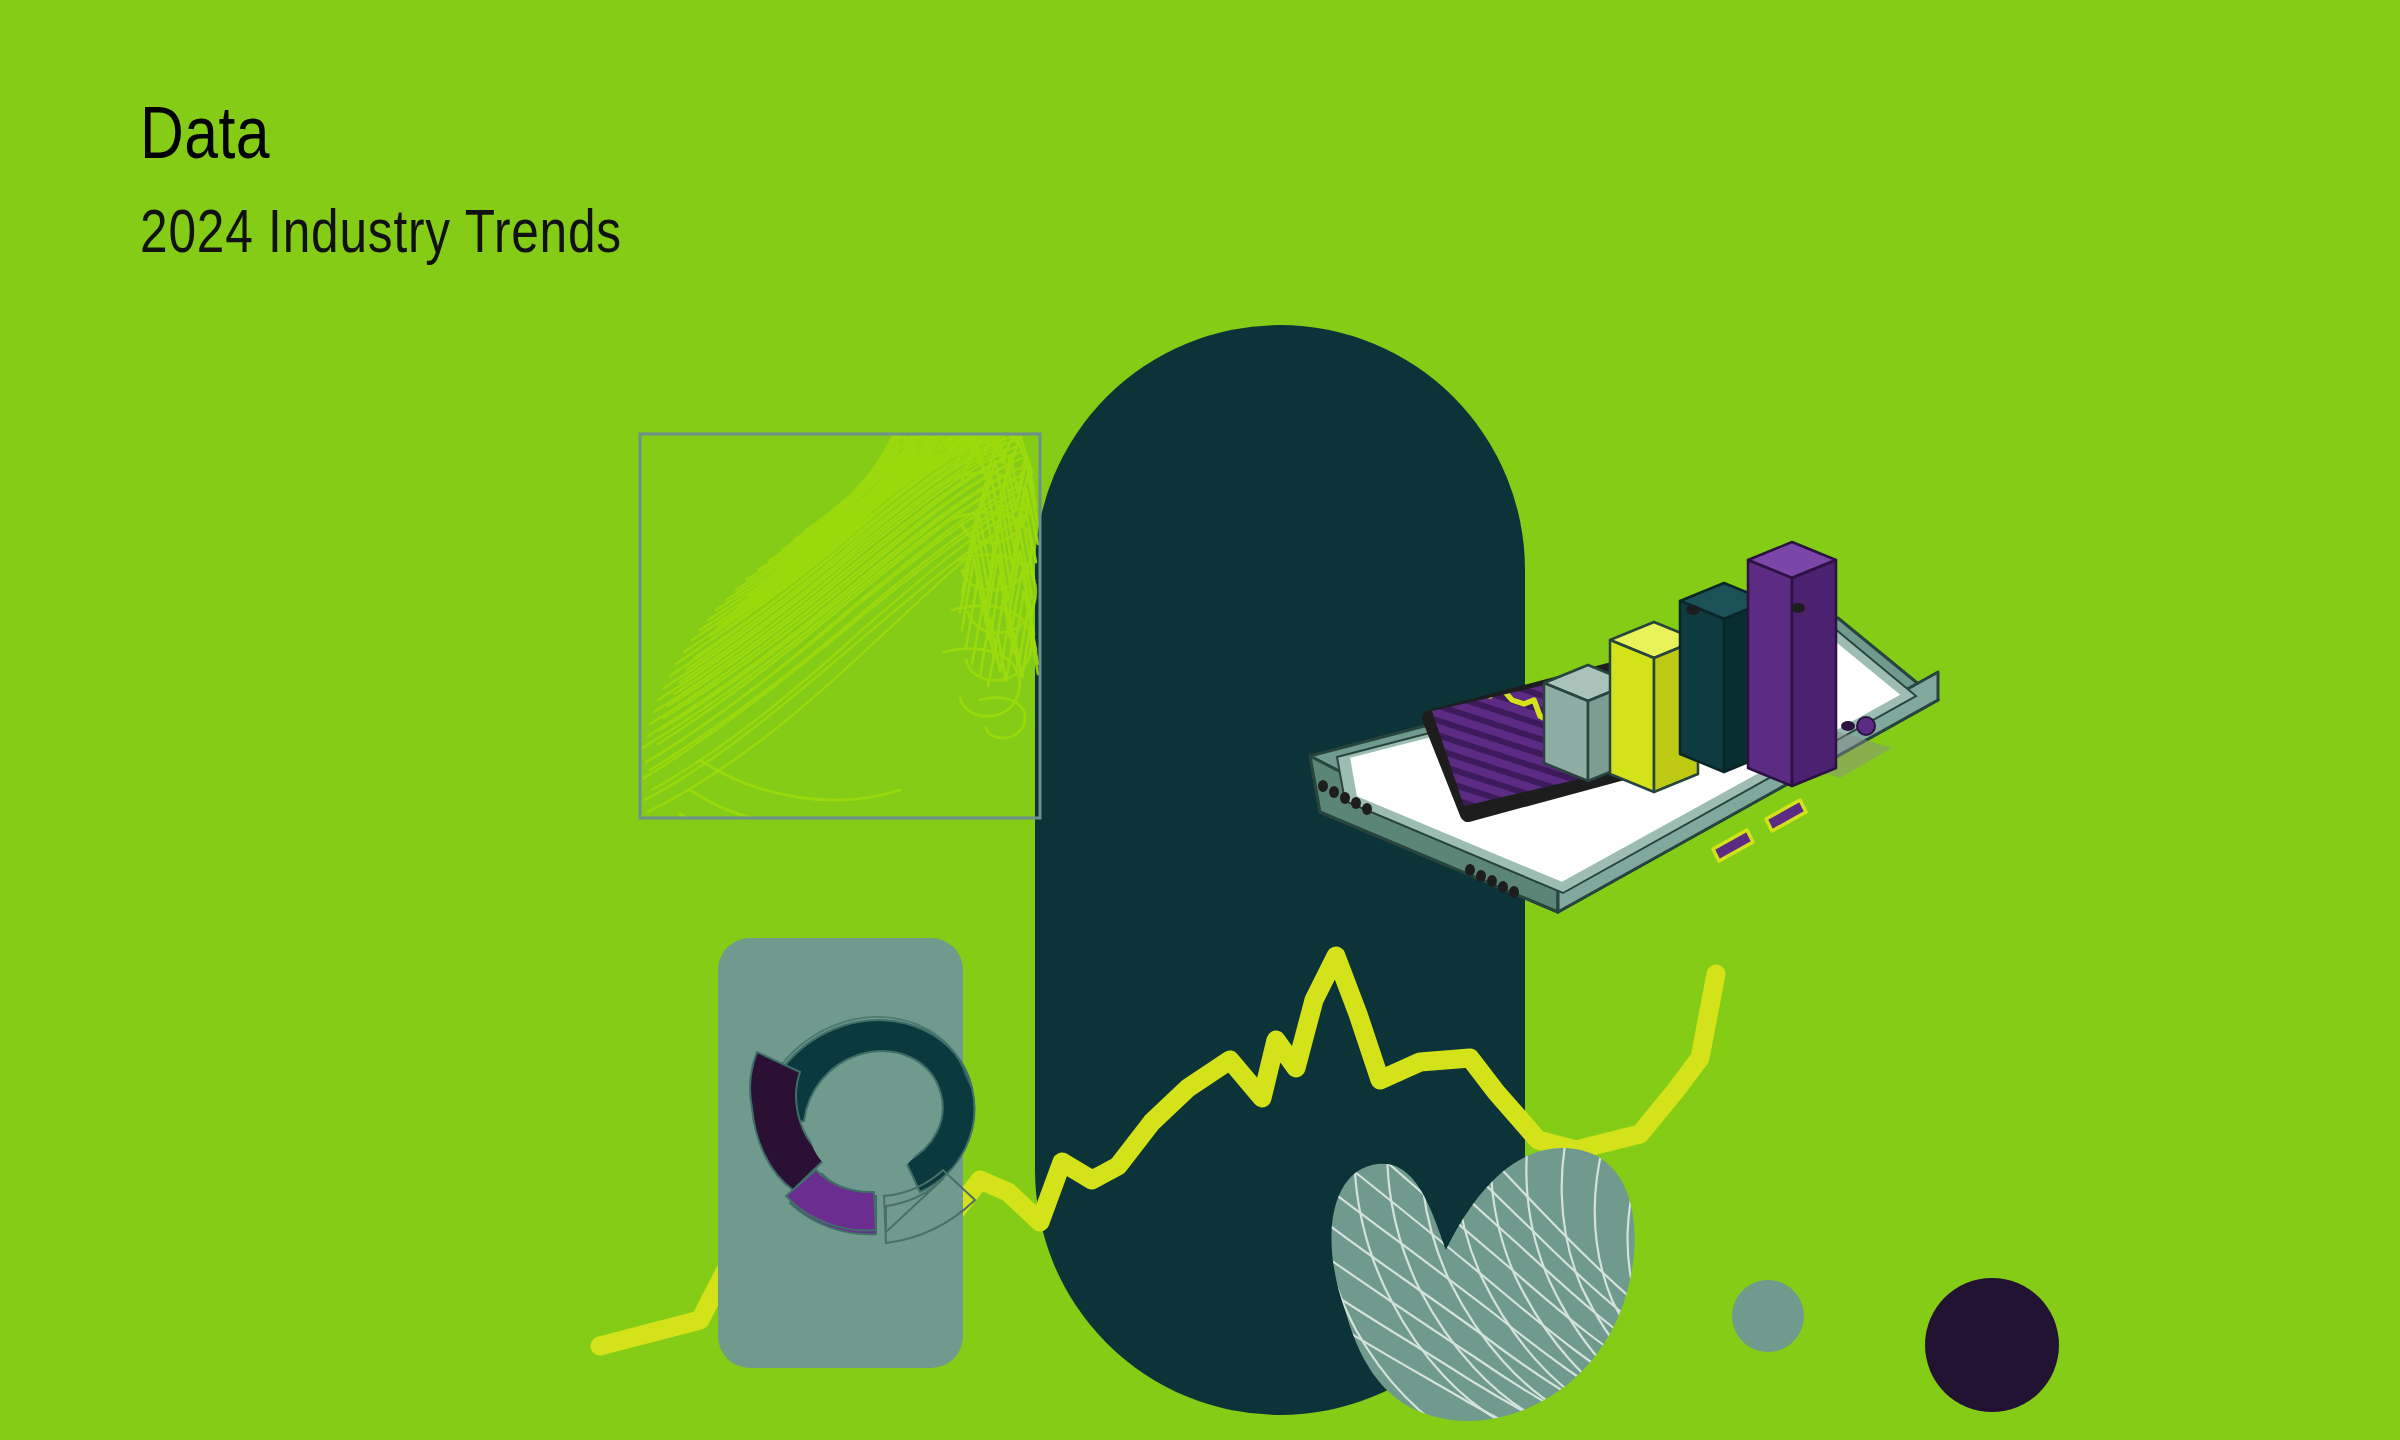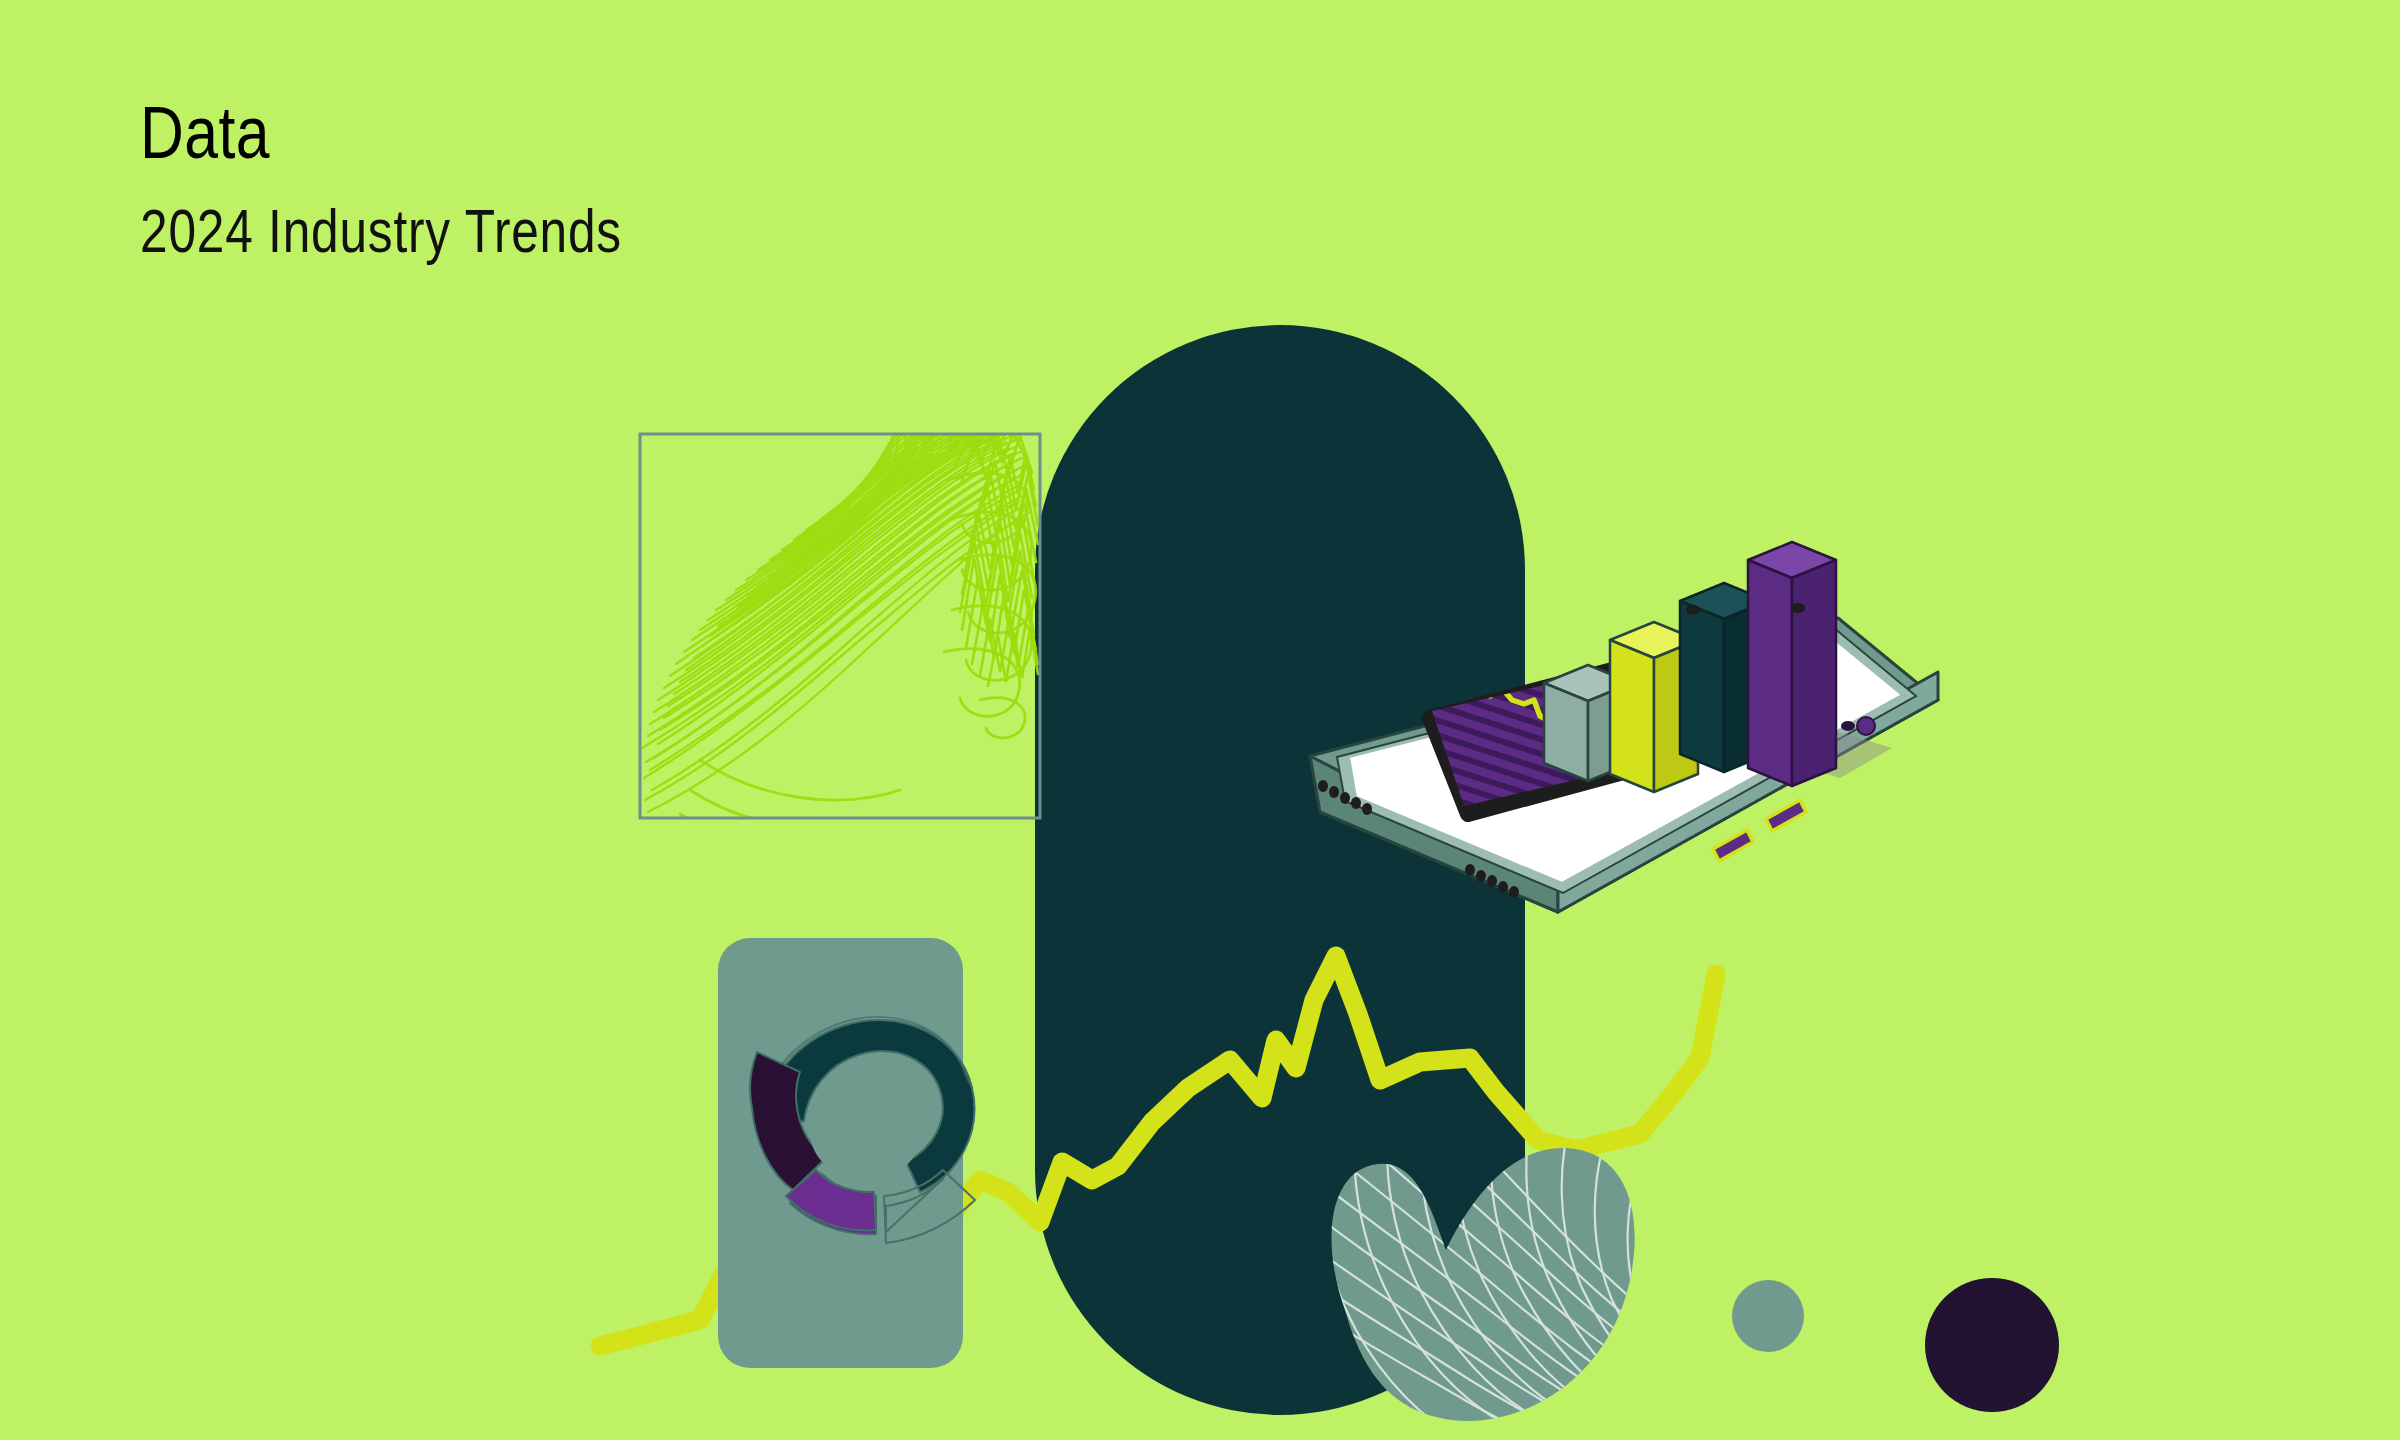--- a/index.html
+++ b/index.html
@@ -8,21 +8,21 @@
     padding: 0;
     background: #f1f1f1;
   }
   body {
     font-family: "Liberation Sans", "DejaVu Sans", sans-serif;
   }
   #stage {
     position: relative;
     width: 2400px;
     height: 1440px;
-    background: #bef264;
+    background: #84cc16;
     overflow: hidden;
   }
   #headings {
     position: absolute;
     left: 140px;
     top: 96px;
     z-index: 40;
     user-select: none;
   }
   #title {

